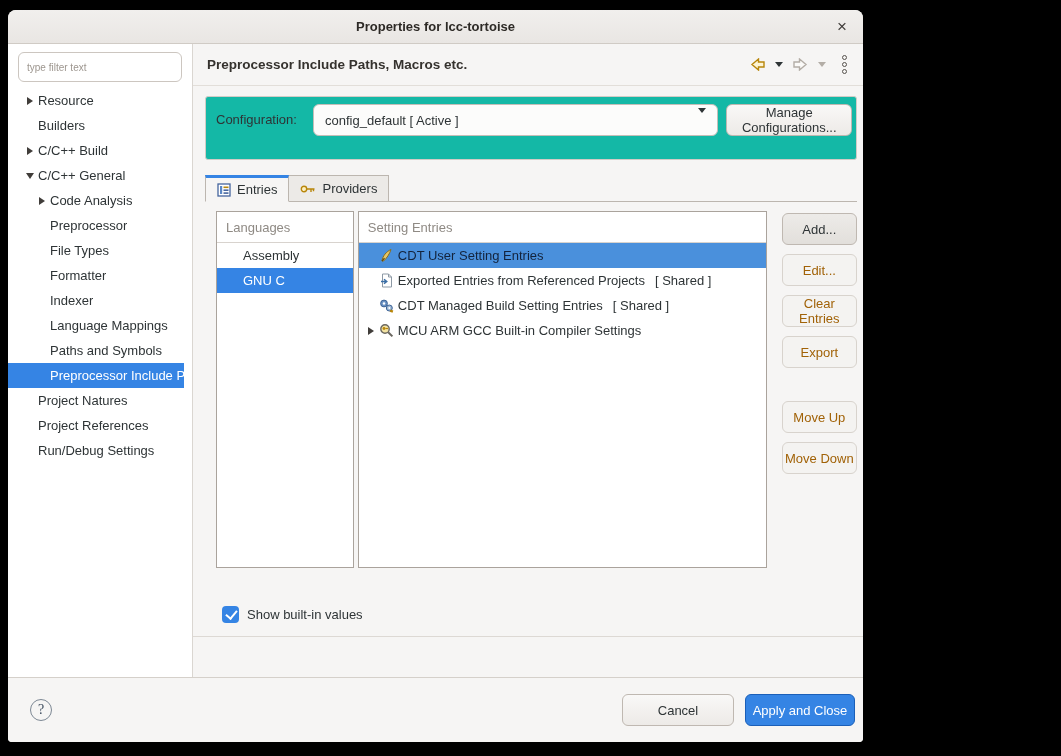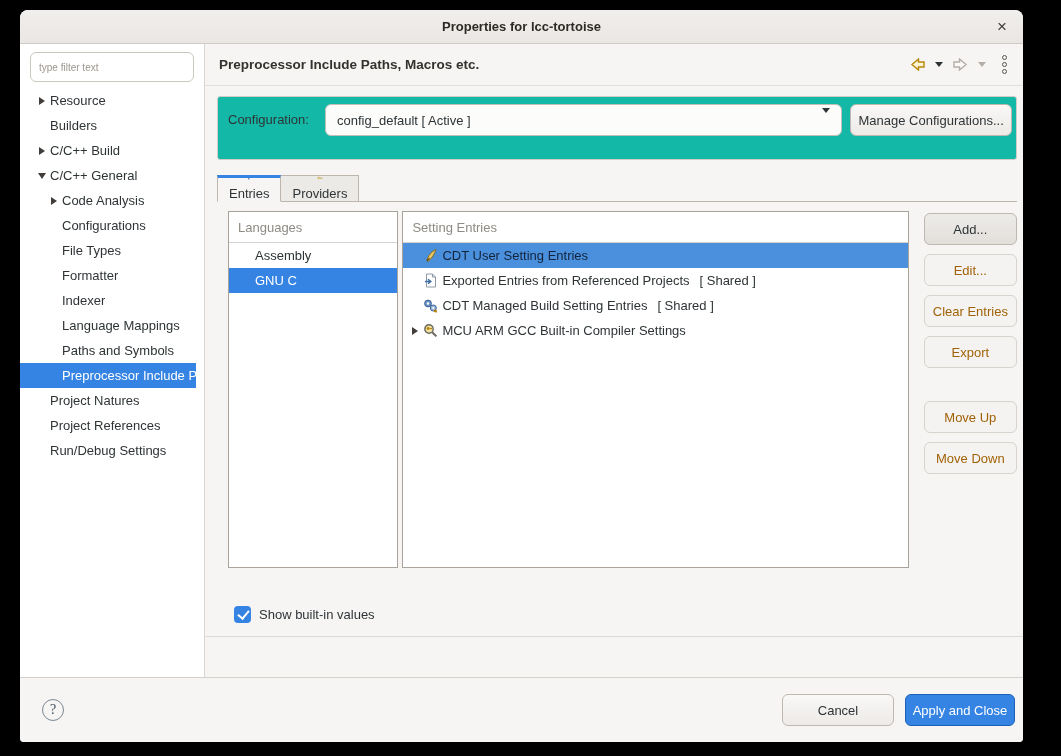--- a/index.html
+++ b/index.html
@@ -1,19 +1,19 @@
 <!DOCTYPE html>
 <html><head>
 <meta charset="utf-8">
 <style>
   * { margin:0; padding:0; box-sizing:border-box; }
   html,body { width:1061px; height:756px; }
   body { background:#000; position:relative; font-family:"Liberation Sans",sans-serif; font-size:13px; color:#2e3436; }
 
-  .window { position:absolute; left:20px; top:10px; width:1003px; height:732px;
+  .window { position:absolute; left:8px; top:10px; width:855px; height:732px;
             background:#f6f5f4; border-radius:8px 8px 4px 4px; overflow:hidden;
             display:flex; flex-direction:column; }
 
   
   .titlebar { flex:none; height:34px; background:linear-gradient(#f1efed,#e9e6e3);
               border-bottom:1px solid #d0cbc5; display:flex; align-items:center; justify-content:center; position:relative; }
   .titlebar .title { font-weight:bold; font-size:13px; color:#2d2a26; }
   .closebtn { position:absolute; right:10px; top:6px; width:22px; height:22px; display:flex; align-items:center; justify-content:center;
               font-size:17px; color:#403d3a; border-radius:50%; }
 
@@ -58,21 +58,21 @@
   .btn { border:1px solid #bfb8b1; border-radius:6px; background:linear-gradient(#f9f8f7,#edeae7);
          color:#2e3436; font-size:13px; font-family:inherit; display:flex; align-items:center; justify-content:center; }
   .btn.emph { background:linear-gradient(#edebe8,#e2dfdb); }
   .btn.disabled { background:#f4f3f1; border-color:#d8d3cd; color:#a16207; }
   .btn.primary { background:#3584e4; border-color:#1b5fb8; color:#fff; }
   .mn { text-decoration:underline; }
 
   
   .tabstrip { flex:none; margin:16px 6px 0 12px; height:26px; display:flex; align-items:flex-end; border-bottom:1px solid #bcb6af; }
   .tab { height:26px; display:flex; align-items:center; gap:6px; padding:0 11px; border:1px solid #bcb6af; border-bottom:none;
-         background:#eceae7; color:#2e3436; position:relative;flex-direction:column; }
+         background:#eceae7; color:#2e3436; position:relative; }
   .tab.active { background:#f6f5f4; border-top:3px solid #3584e4; margin-bottom:-1px; height:27px;
                 border-bottom:1px solid #f6f5f4; z-index:2; }
   .tab + .tab { border-left:none; }
 
   
   .listsrow { flex:none; margin:9px 6px 0 23px; display:flex; align-items:flex-start; }
   .listbox { background:#fff; border:1px solid #aaa39c; height:357px; overflow:hidden; }
   .langlist { width:177px; }
   .entrylist { width:526px; margin-left:4px; }
   .listheader { height:31px; border-bottom:1px solid #d8d3ce; display:flex; align-items:center; padding:0 9px; color:#8f8a84; }
@@ -146,21 +146,21 @@
           <span class="tlabel">C/C++ General</span>
         </div>
         <div class="trow lvl1">
           <span class="exp">
               <i class="tri-r"></i>
             </span>
           <span class="tlabel">Code Analysis</span>
         </div>
         <div class="trow lvl1">
           <span class="exp"></span>
-          <span class="tlabel">Configurations</span>
+          <span class="tlabel">Preprocessor</span>
         </div>
         <div class="trow lvl1">
           <span class="exp"></span>
           <span class="tlabel">File Types</span>
         </div>
         <div class="trow lvl1">
           <span class="exp"></span>
           <span class="tlabel">Formatter</span>
         </div>
         <div class="trow lvl1">

